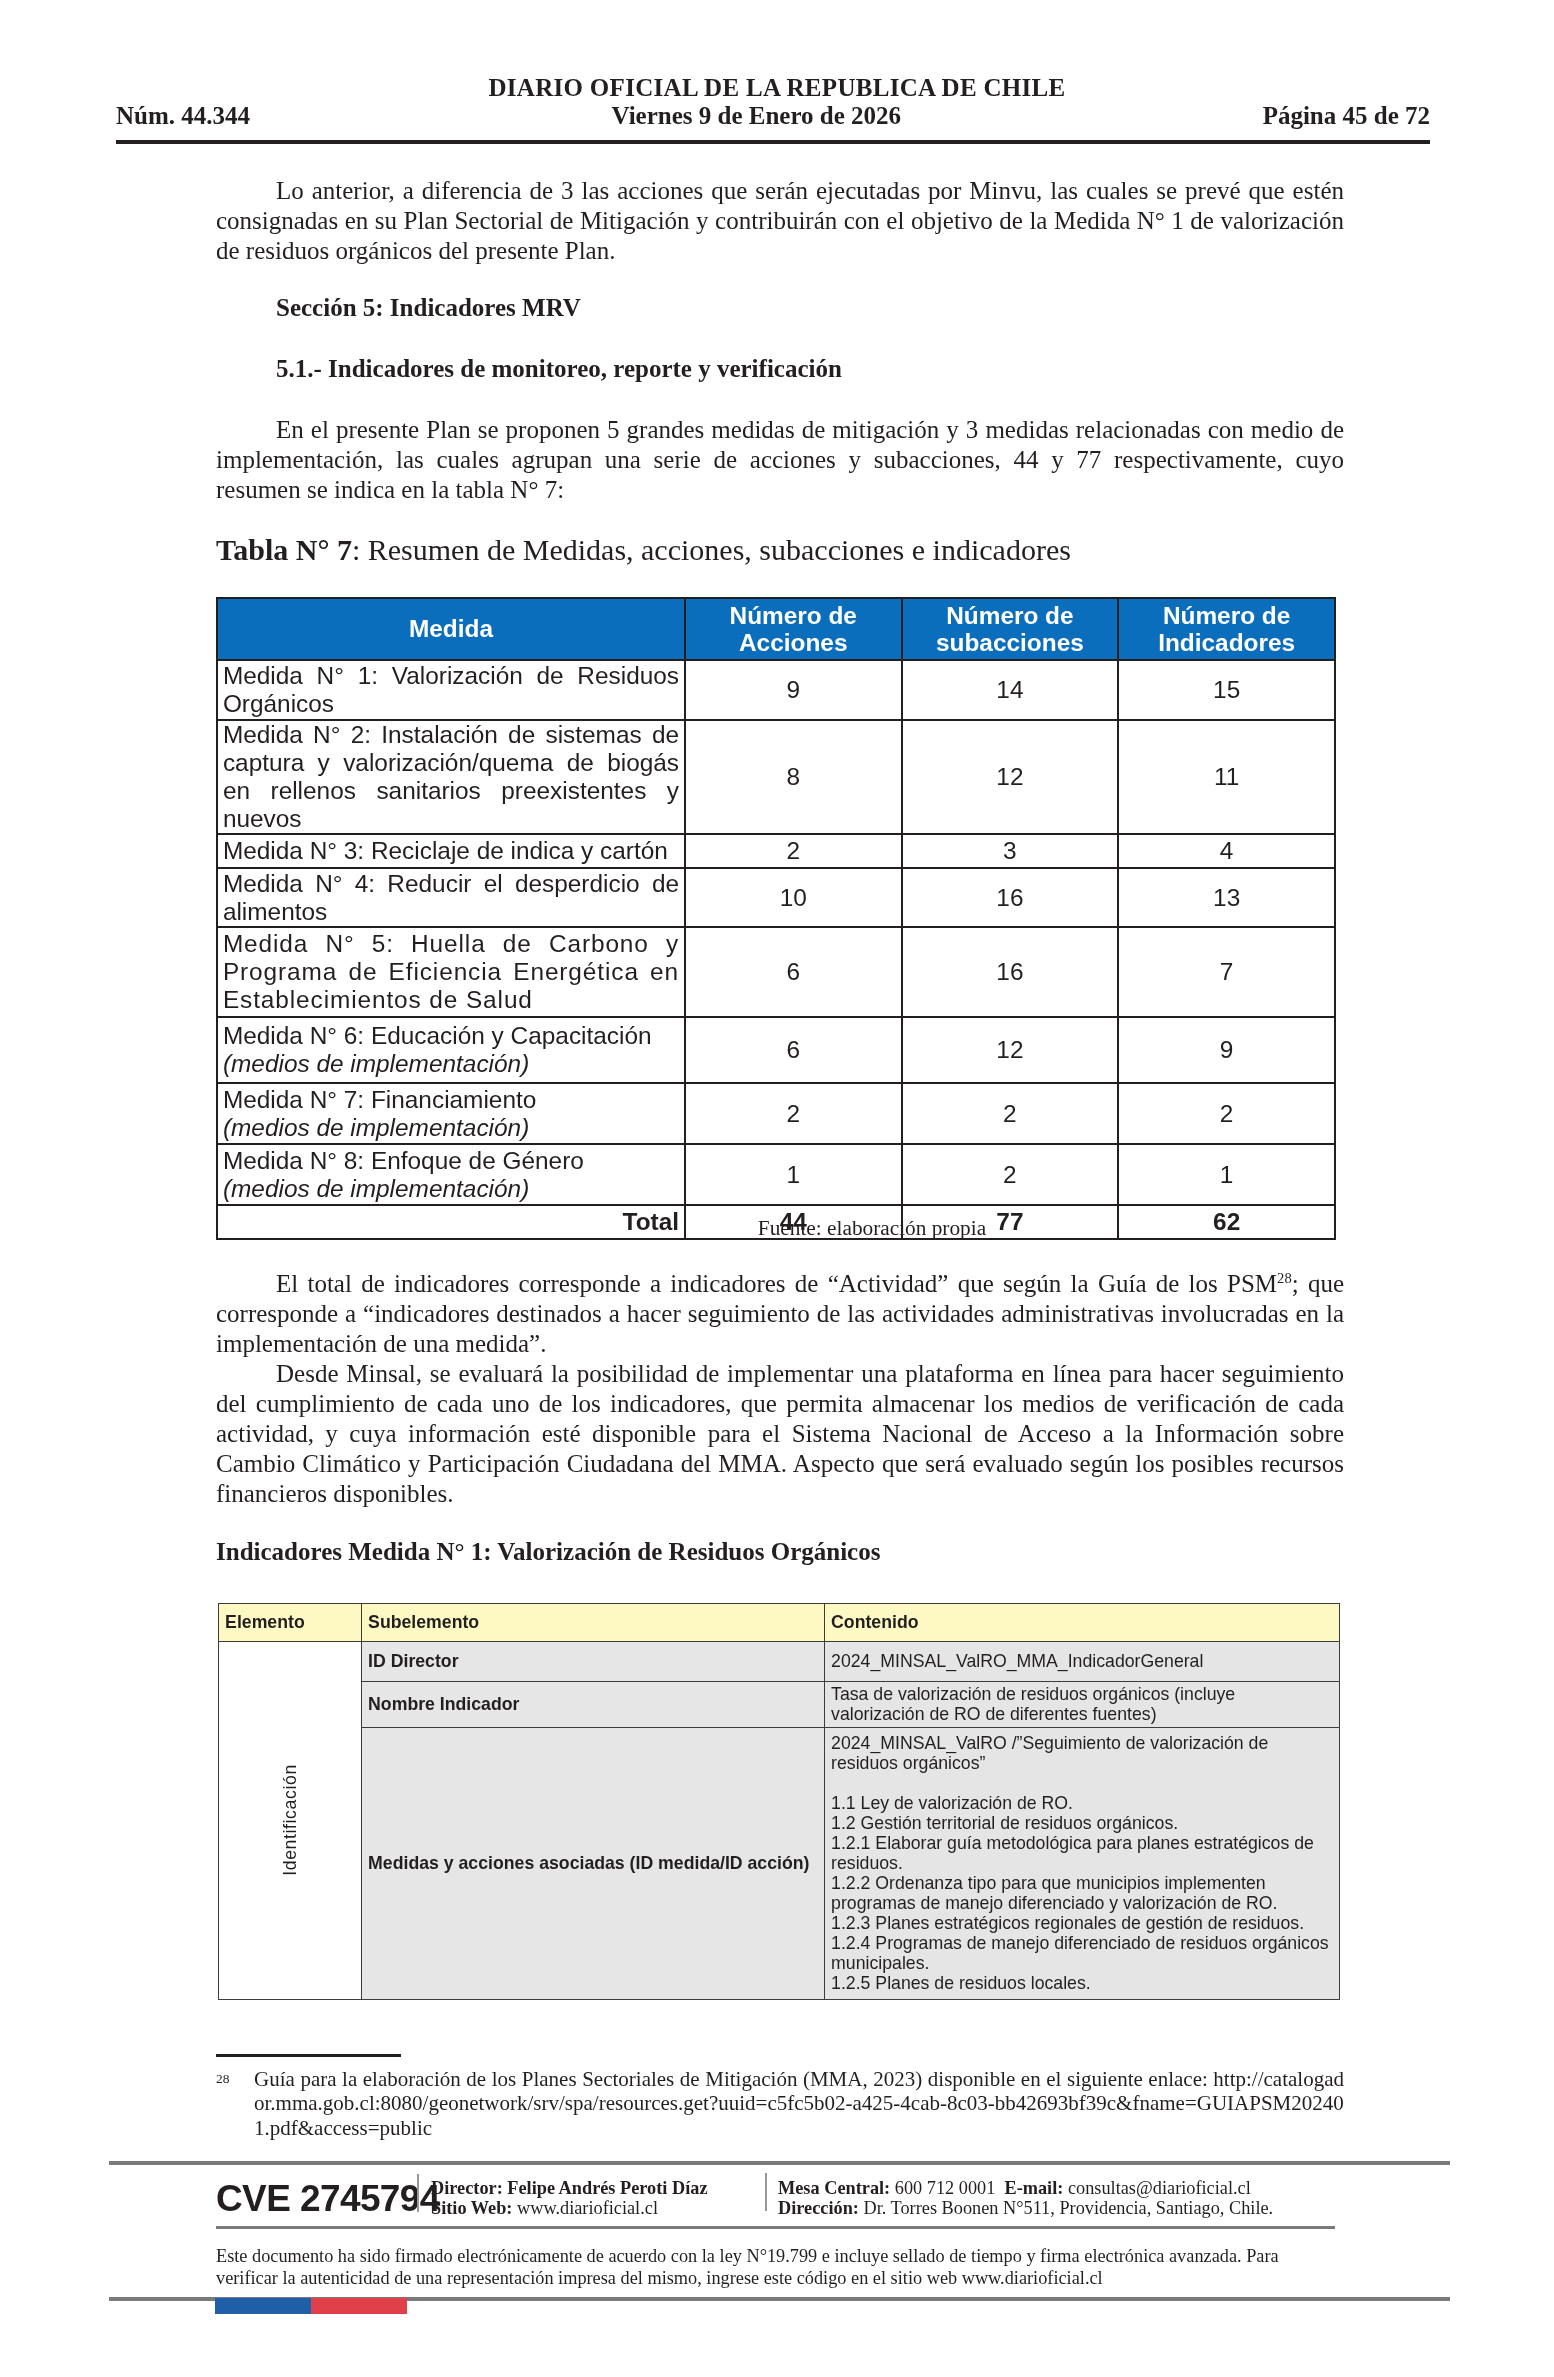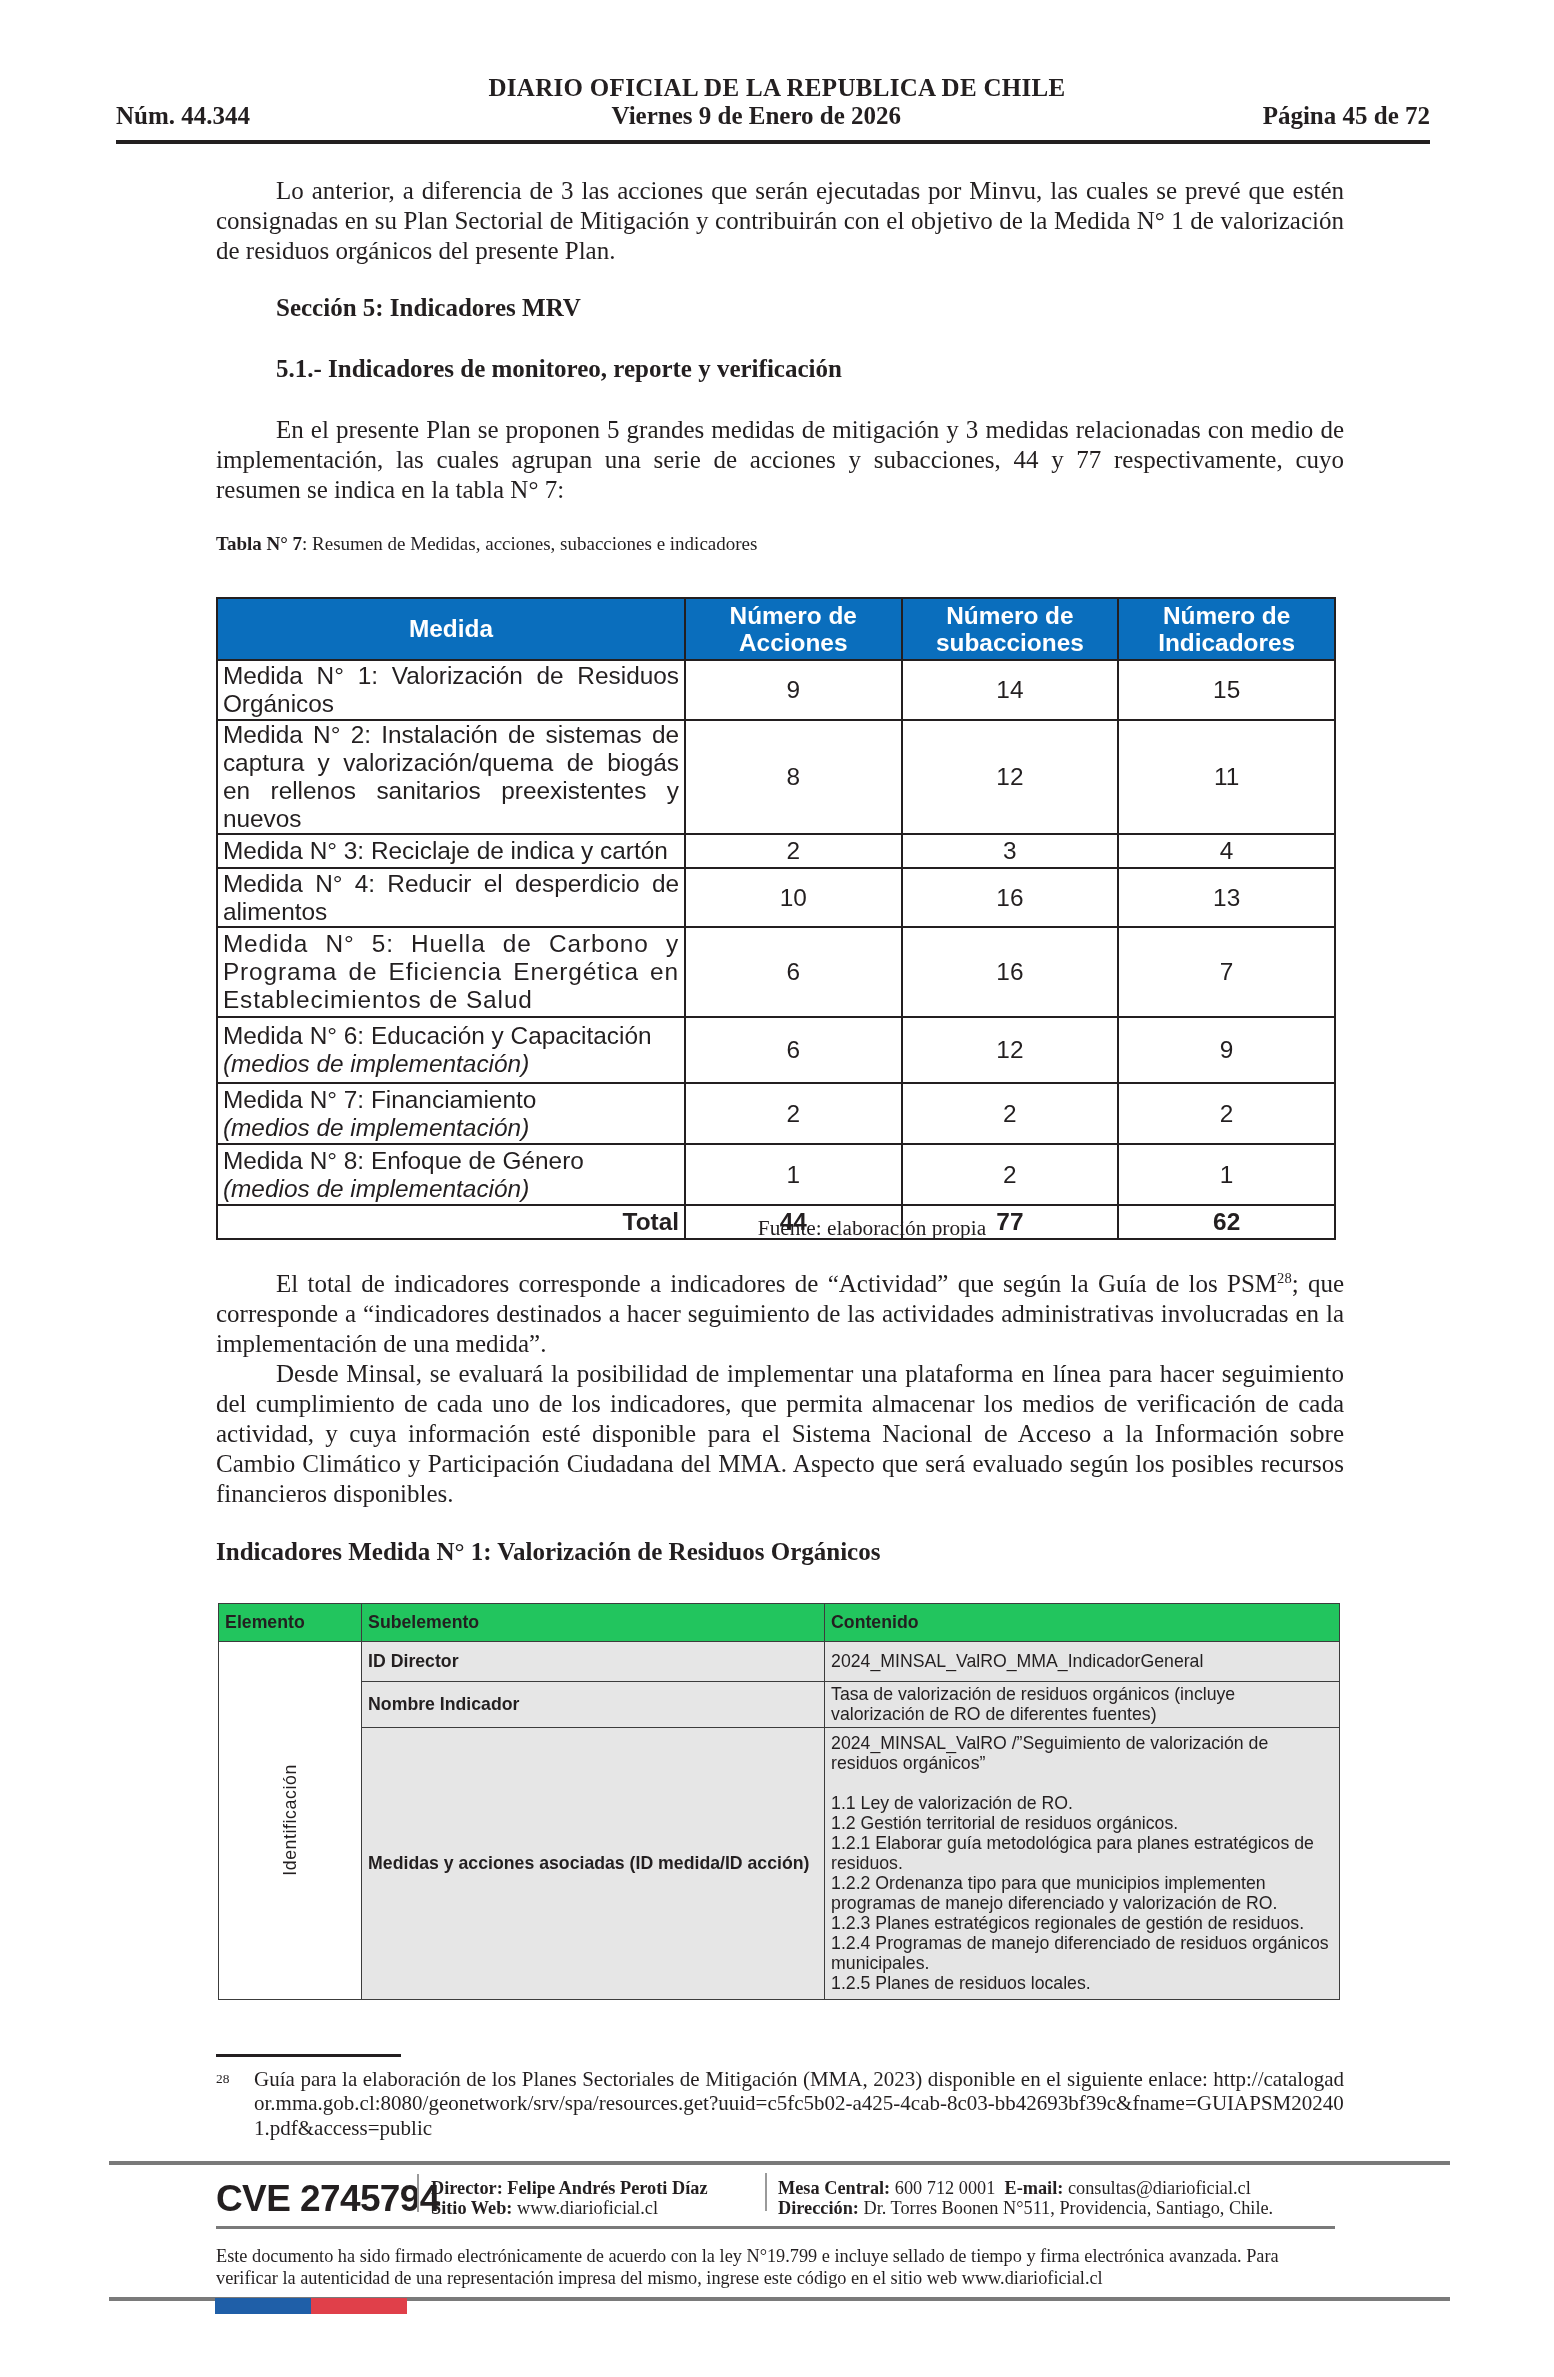--- a/index.html
+++ b/index.html
@@ -27,21 +27,21 @@
   .t1 td.txt { text-align:justify; text-align-last:left; }
   .t1 td.tot { text-align:right; font-weight:bold; }
   .t1 td.totn { text-align:center; font-weight:bold; }
   .t1 .it { font-style:italic; }
 
   .caption { left:216px; width:1312px; top:1216px; text-align:center; font-size:21.3px; }
 
   
   .t2 { left:218px; top:1603px; width:1122px; border-collapse:collapse; font-size:17.7px; line-height:20px; }
   .t2 td, .t2 th { border:1.8px solid #3c3c3c; padding:2.4px 6.1px; text-align:left; vertical-align:middle; }
-  .t2 th { background:#22c55e; font-weight:bold; height:32px; }
+  .t2 th { background:#fef9c3; font-weight:bold; height:32px; }
   .t2 td.sub { background:#e6e6e6; font-weight:bold; }
   .t2 td.elem { background:#ffffff; position:relative; width:128px; }
   .t2 td.cont { background:#e5e5e5; }
   .vert { position:absolute; left:50%; top:50%; transform:translate(-50%,-50%) rotate(-90deg); white-space:nowrap; font-size:17.7px; letter-spacing:0.6px; }
   .cont-list div { margin:0; }
 
   
   .fn-rule { left:216px; top:2054px; width:185px; height:3px; background:#231f20; }
   .fn { left:216px; top:2067px; width:1128px; font-size:21px; line-height:24.4px; }
   .fn .mark { position:absolute; left:0; top:0; font-size:13.4px; }
@@ -71,21 +71,21 @@
 </div>
 <div class="abs hdr-rule"></div>
 
 <div class="abs serif para" style="top:176px;"><span class="ind"></span><span>Lo anterior, a diferencia de 3 las acciones que serán ejecutadas por Minvu, las cuales se prevé que estén consignadas en su Plan Sectorial de Mitigación y contribuirán con el objetivo de la Medida N° 1 de valorización de residuos orgánicos del presente Plan.</span></div>
 
 <div class="abs serif heading" style="left:276px; top:294px;">Sección 5: Indicadores MRV</div>
 <div class="abs serif heading" style="left:276px; top:355px;">5.1.- Indicadores de monitoreo, reporte y verificación</div>
 
 <div class="abs serif para" style="top:415px;"><span class="ind"></span><span>En el presente Plan se proponen 5 grandes medidas de mitigación y 3 medidas relacionadas con medio de implementación, las cuales agrupan una serie de acciones y subacciones, 44 y 77 respectivamente, cuyo resumen se indica en la tabla N° 7:</span></div>
 
-<div class="abs serif" style="left:216px; top:533px; font-size:19px;"><b>Tabla N° 7</b><span>: Resumen de Medidas, acciones, subacciones e indicadores</span></div>
+<div class="abs serif" style="left:216px; top:533px; font-size:30px;"><b>Tabla N° 7</b><span>: Resumen de Medidas, acciones, subacciones e indicadores</span></div>
 
 <table class="abs sans t1">
   <colgroup>
       <col style="width:469px">
       <col style="width:217px">
       <col style="width:217px">
       <col style="width:217px">
     </colgroup>
   <thead>
     <tr style="height:62px;">

